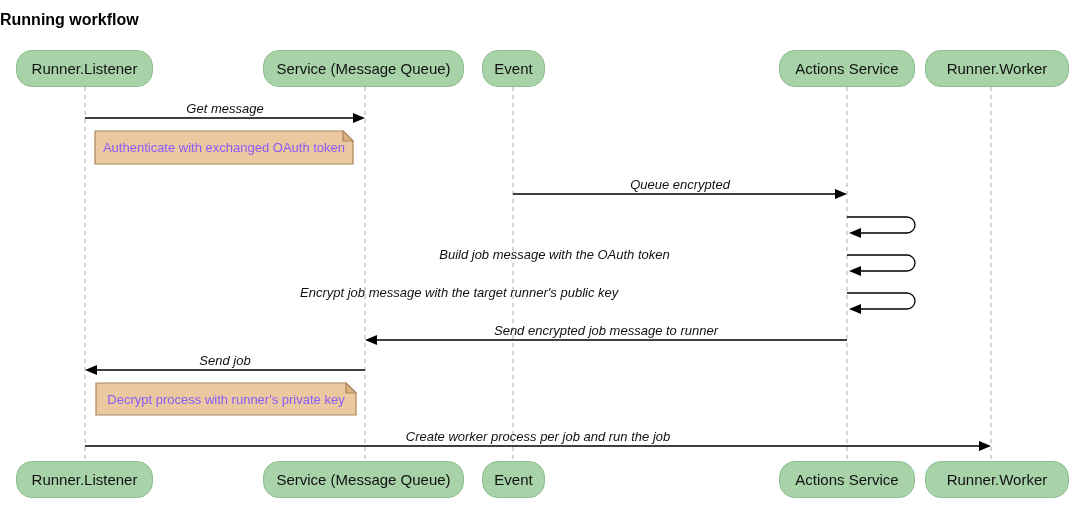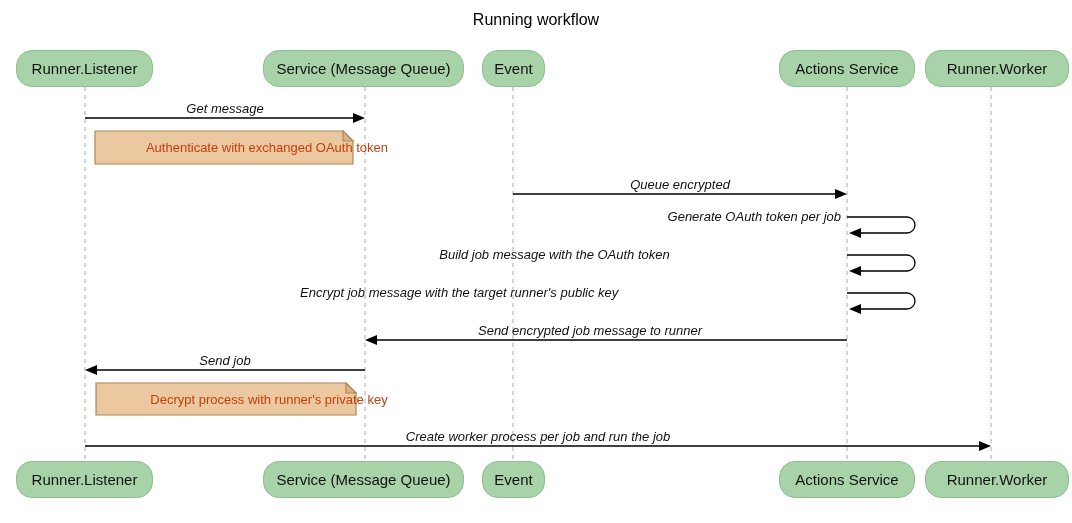--- a/index.html
+++ b/index.html
@@ -6,21 +6,21 @@
   .diagram{
     position:relative;
     width:1072px;height:523px;
     background:#ffffff;
     font-family:"Liberation Sans", sans-serif;
     color:#000;
     overflow:hidden;
   }
   .title{
     position:absolute;left:0;top:11px;width:1072px;
-    text-align:center;font-size:16px;font-weight:normal;color:#000;
+    text-align:left;font-size:16px;font-weight:bold;color:#000;
   }
   .layer{position:absolute;left:0;top:0;}
   .actor{
     position:absolute;height:37px;
     background:#A8D3A9;
     border:1px solid #8DBE8F;
     border-radius:16px;
     box-sizing:border-box;
     display:flex;align-items:center;justify-content:center;
     font-size:15px;color:#111;
@@ -35,27 +35,27 @@
   .a5{left:925px;width:144px}
   .msg{
     position:absolute;height:16px;line-height:16px;
     font-size:13px;color:#111;text-align:center;white-space:nowrap;font-style:italic;
   }
   #m1{left:85px;width:280px;top:101px}
   #m2{left:513px;width:334px;top:177px}
   #m3{left:300px;width:541px;top:209px;text-align:right}
   #m4{left:284px;width:541px;top:247px;text-align:center}
   #m5{left:300px;width:541px;top:285px;text-align:left}
-  #m6{left:349px;width:482px;top:323px}
+  #m6{left:365px;width:482px;top:323px}
   #m7{left:85px;width:280px;top:353px}
   #m8{left:85px;width:906px;top:429px}
   .note-text{
     position:absolute;
     display:flex;align-items:center;justify-content:center;
-    font-size:13px;color:#c2410c;text-align:center;white-space:nowrap;padding-left:43px;
+    font-size:13px;color:#8b5cf6;text-align:center;white-space:nowrap;
   }
   #n1{left:95px;top:131px;width:258px;height:33px}
   #n2{left:96px;top:383px;width:260px;height:32px}
   .life{stroke:#A9A9A9;stroke-width:1;stroke-dasharray:4,4}
   .arrow{stroke:#000;stroke-width:1.3;fill:none}
   .head{fill:#000;stroke:none}
   .note-shape{fill:#ECC8A0;stroke:#AA875A;stroke-width:1.2}
   .note-fold{fill:#DDB184;stroke:#AA875A;stroke-width:1.2}
 </style>
 </head>
@@ -111,21 +111,20 @@
   <div class="actor top a5">Runner.Worker</div>
 
   <div class="actor bottom a1">Runner.Listener</div>
   <div class="actor bottom a2">Service (Message Queue)</div>
   <div class="actor bottom a3">Event</div>
   <div class="actor bottom a4">Actions Service</div>
   <div class="actor bottom a5">Runner.Worker</div>
 
   <div class="msg" id="m1">Get message</div>
   <div class="msg" id="m2">Queue encrypted</div>
-  <div class="msg" id="m3">Generate OAuth token per job</div>
   <div class="msg" id="m4">Build job message with the OAuth token</div>
   <div class="msg" id="m5">Encrypt job message with the target runner's public key</div>
   <div class="msg" id="m6">Send encrypted job message to runner</div>
   <div class="msg" id="m8">Create worker process per job and run the job</div>
   <div class="msg" id="m7">Send job</div>
 
   <div class="note-text" id="n1">Authenticate with exchanged OAuth token</div>
   <div class="note-text" id="n2">Decrypt process with runner's private key</div>
 
 </div>

